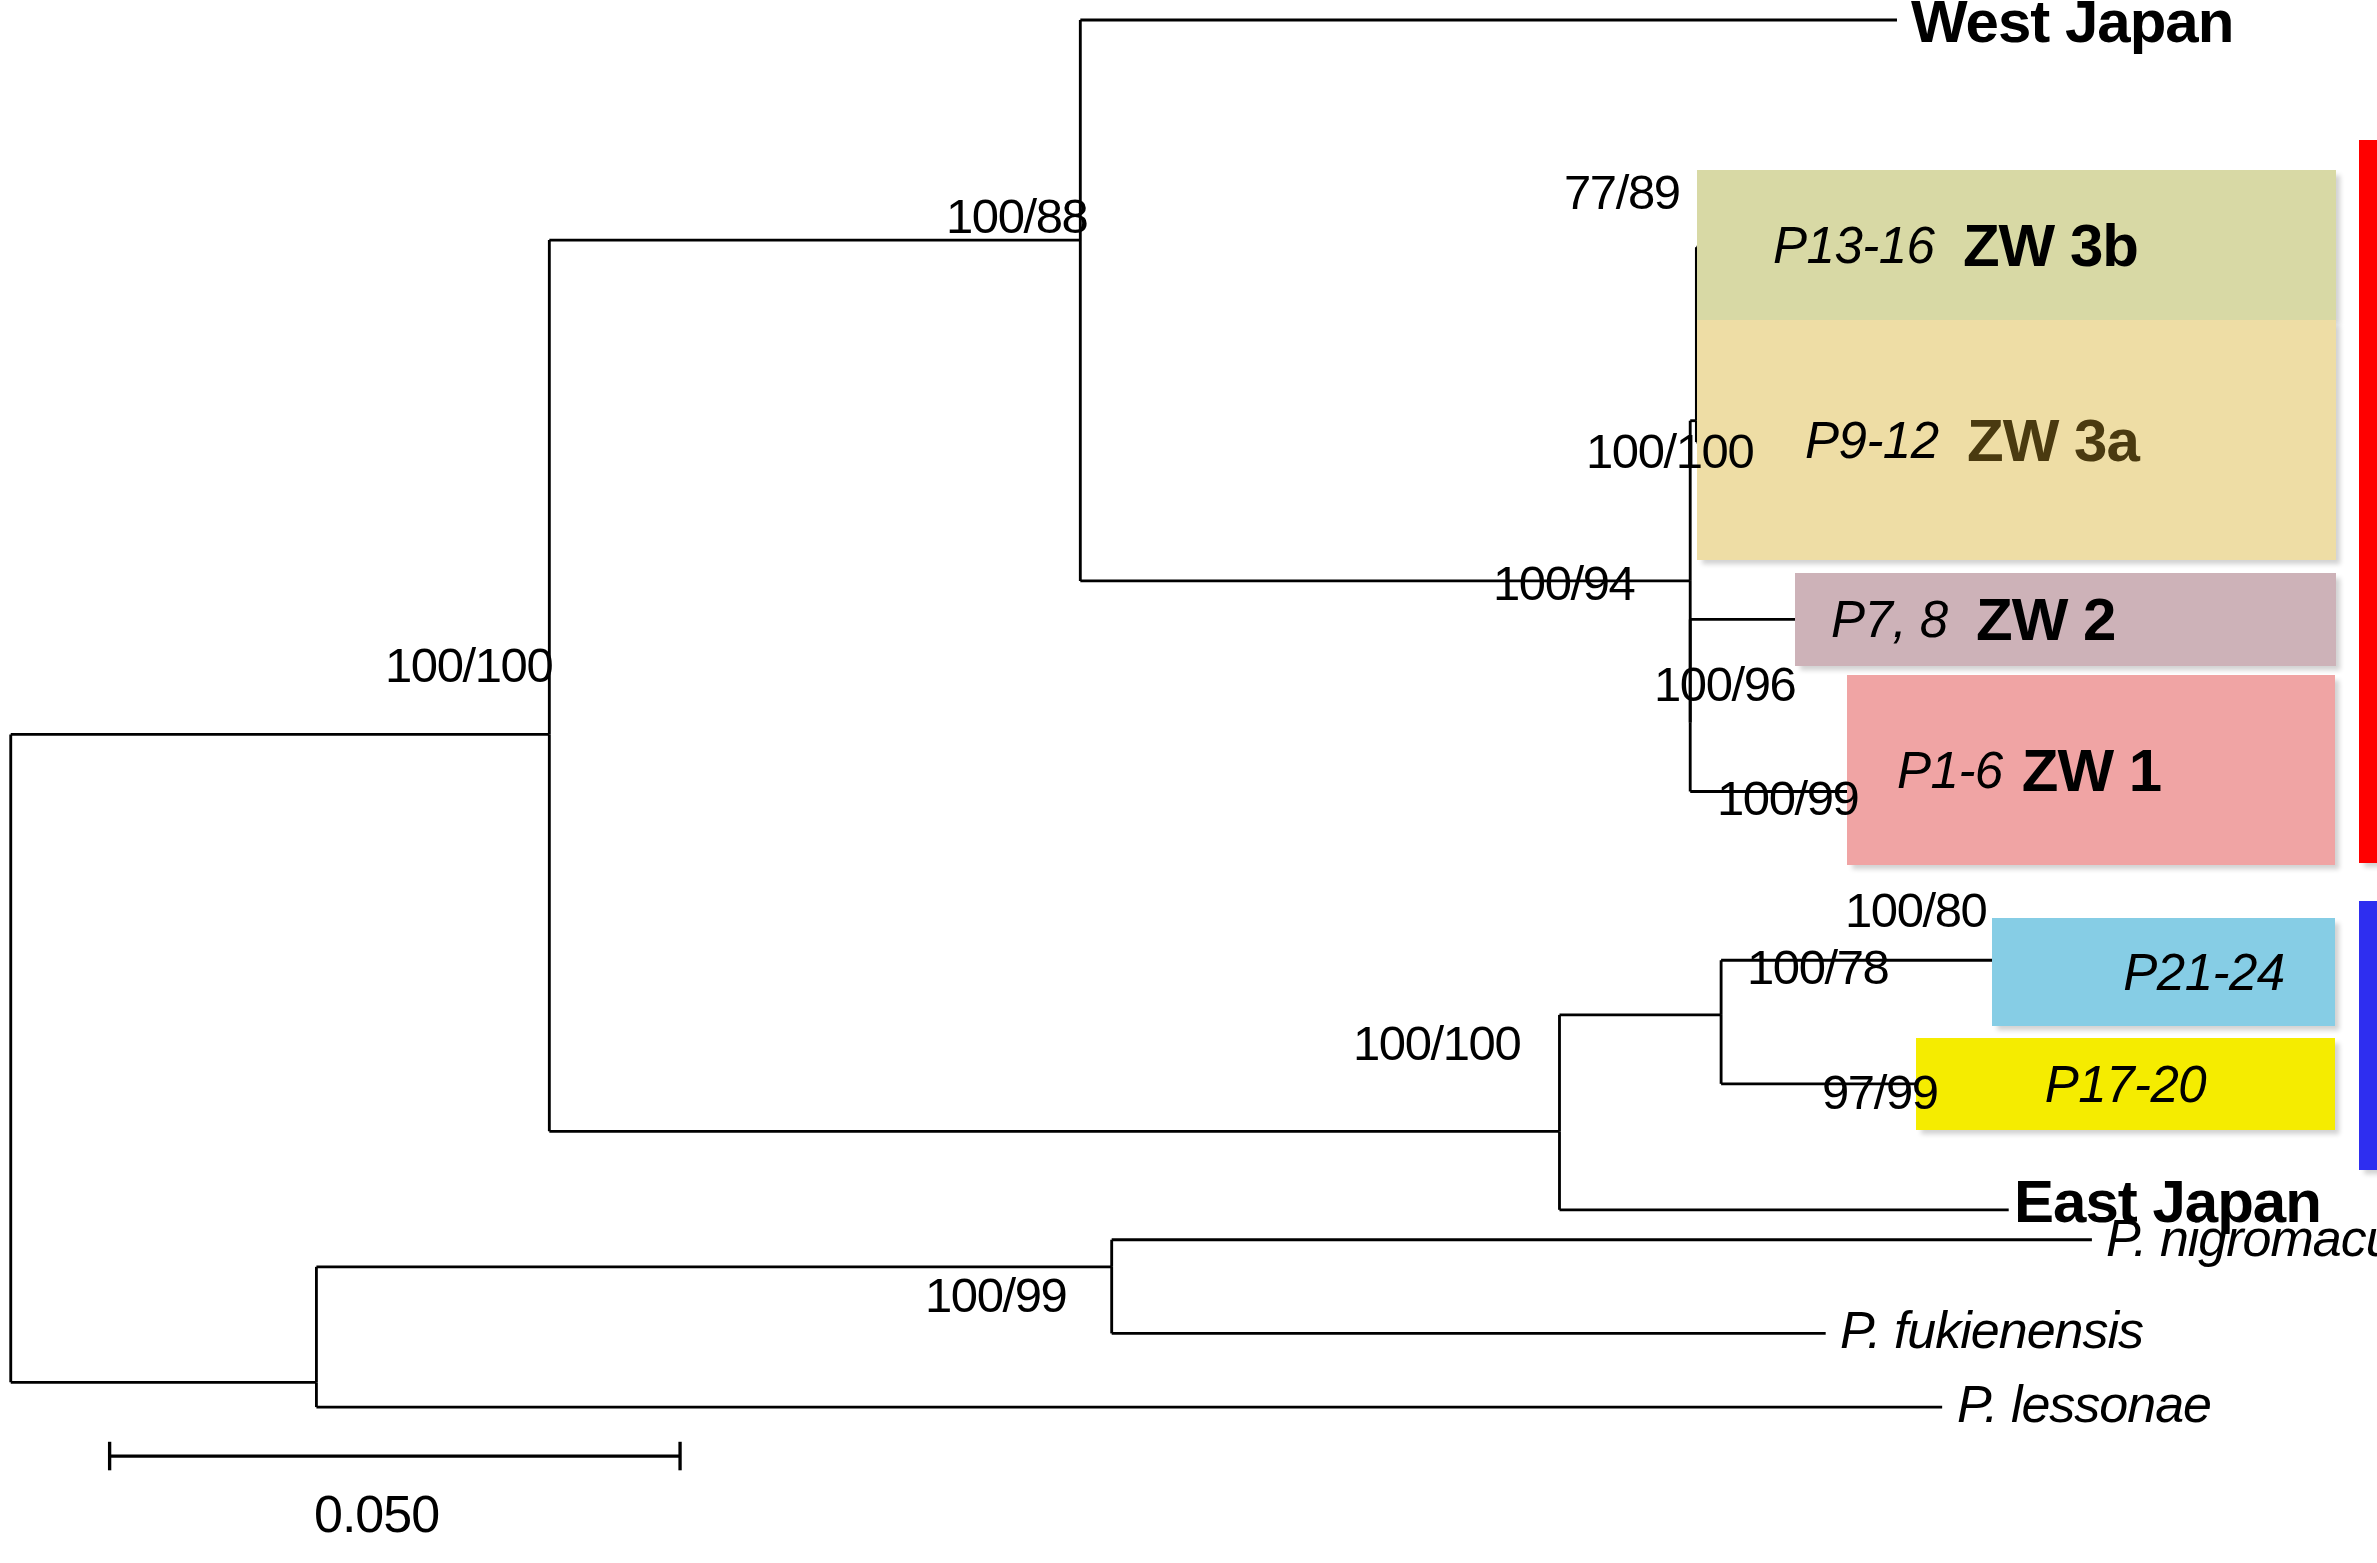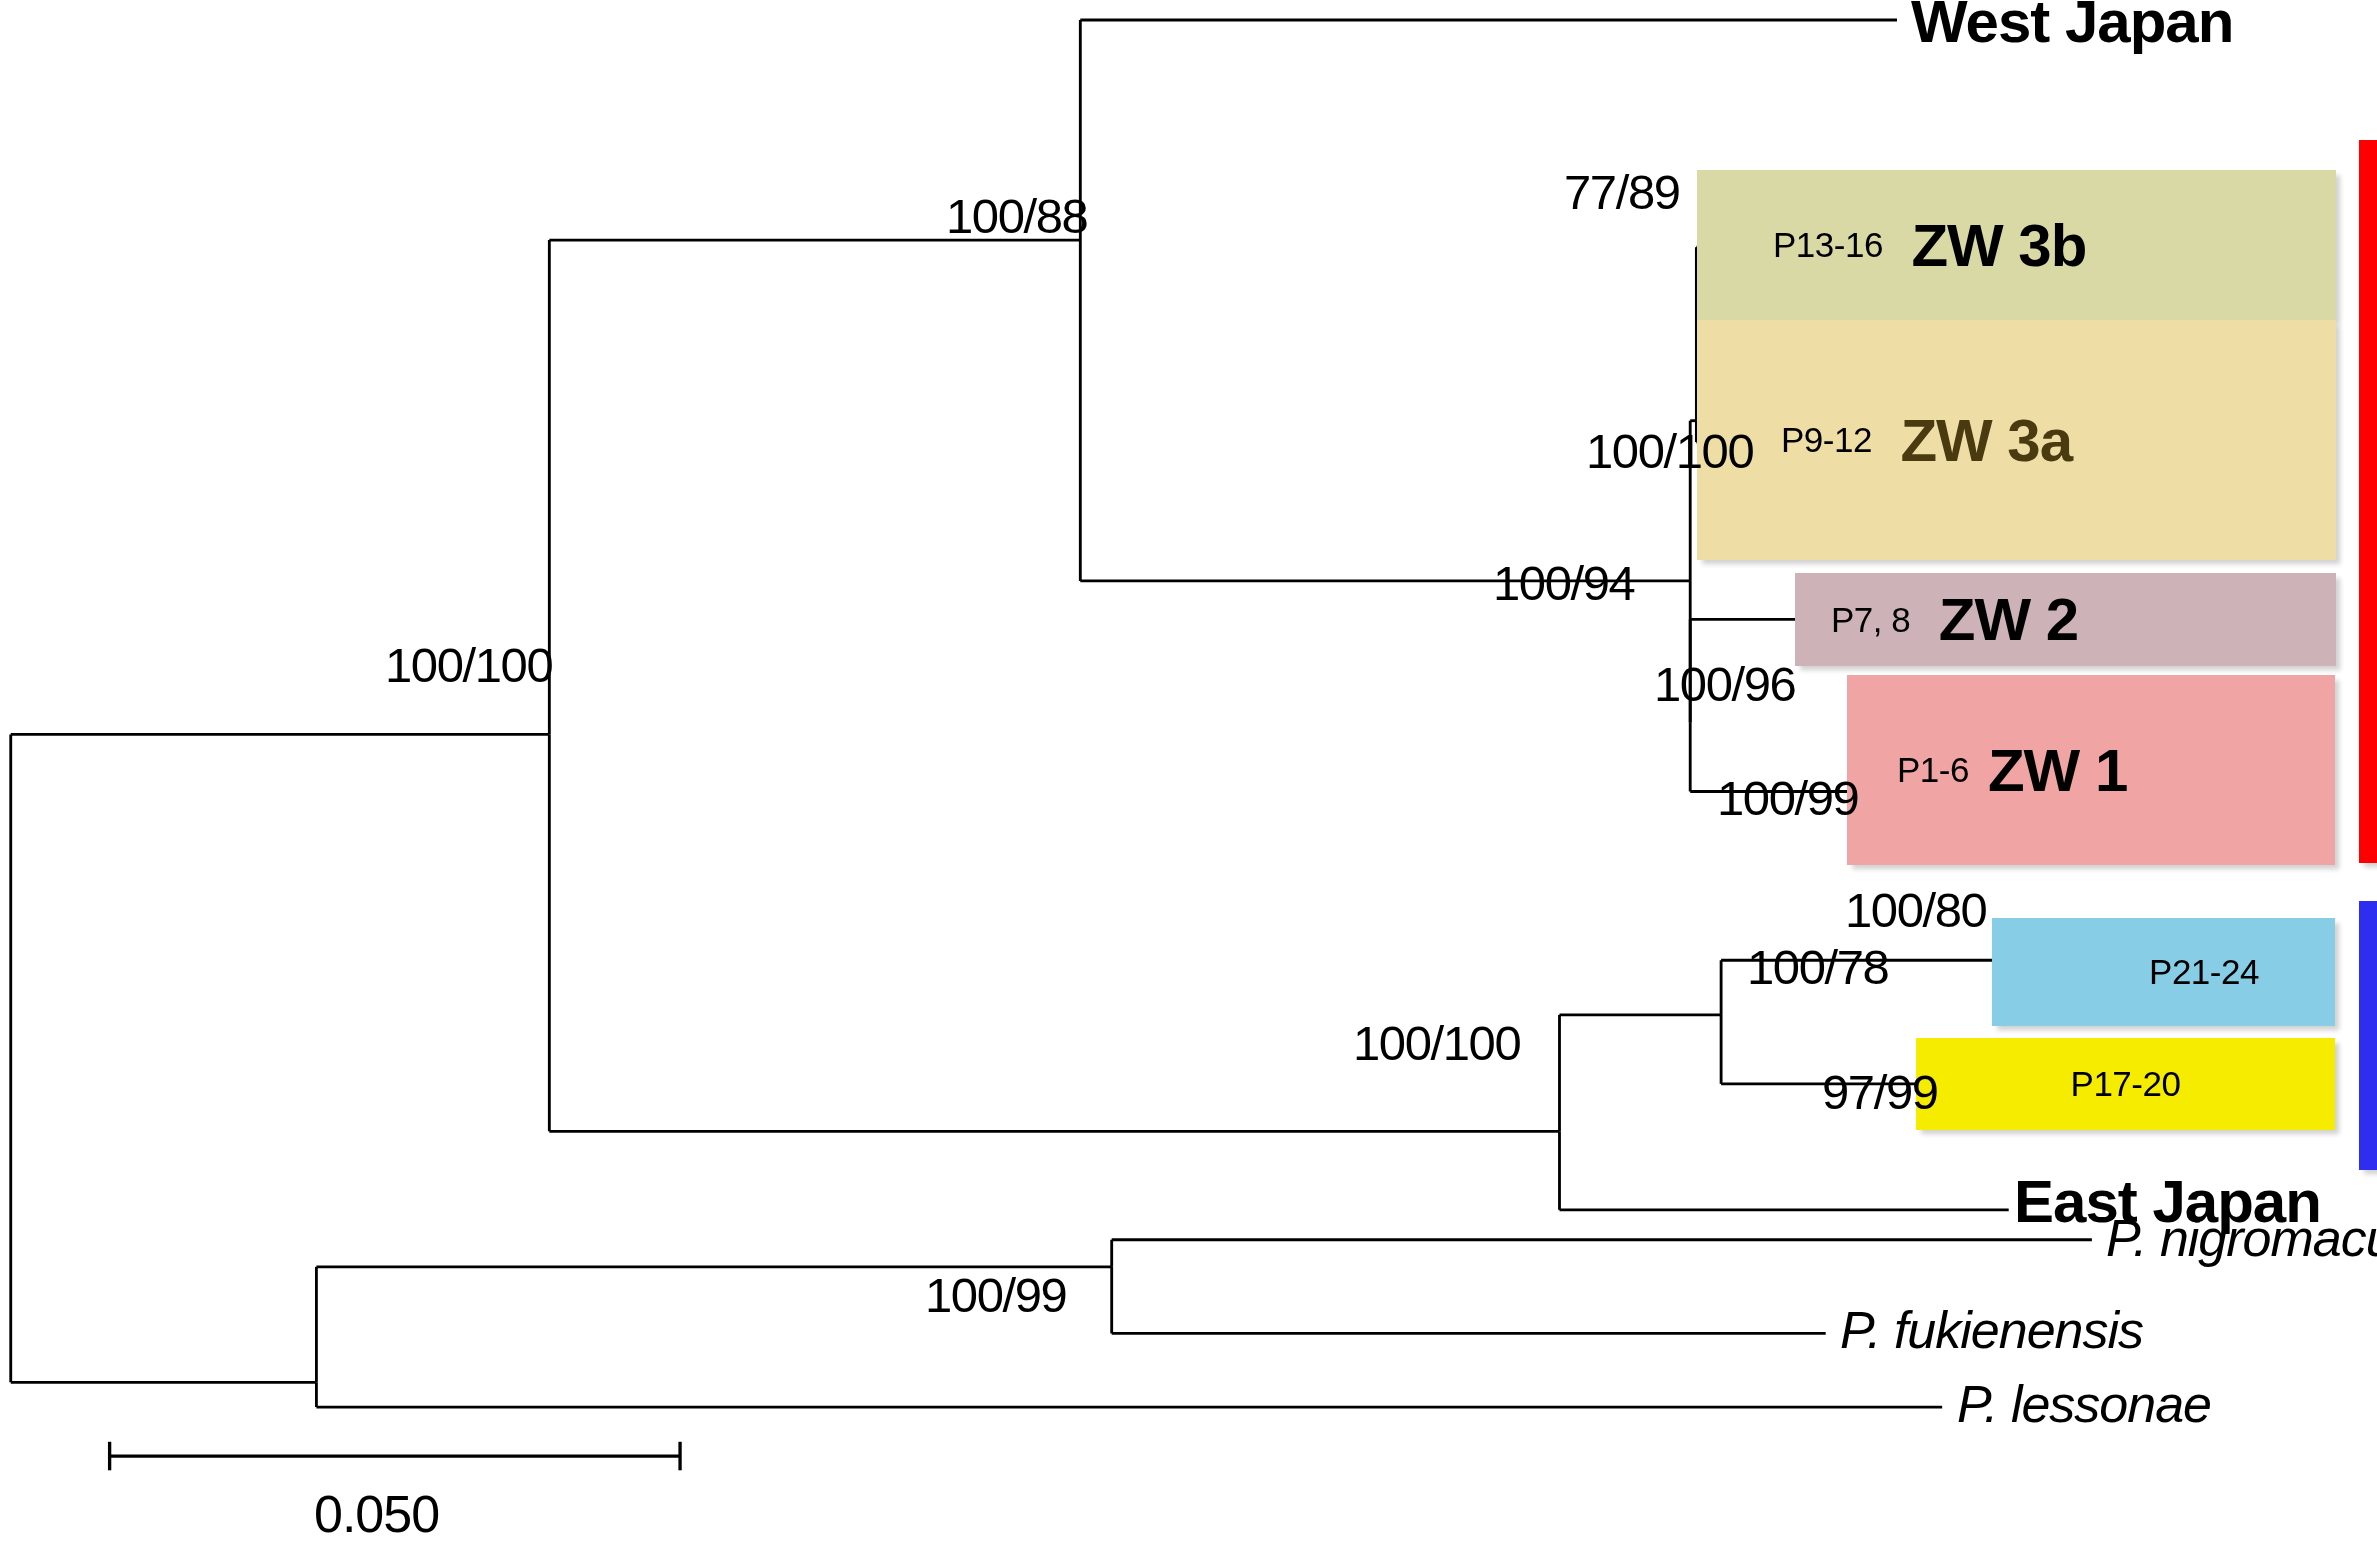--- a/index.html
+++ b/index.html
@@ -26,24 +26,25 @@
     display:flex;align-items:center;
   }
   .clade-inner{
     display:flex;align-items:center;width:100%;
     padding-left:76px;
     box-sizing:border-box;
   }
   .tip-code{
     font-family:"Liberation Sans Narrow","Liberation Sans",sans-serif;
     font-stretch:condensed;
-    font-size:35px;
+    font-size:51px;
     color:#000;
     white-space:nowrap;
     letter-spacing:-0.5px;
+    font-style:italic;
   }
   .clade-name{
     font-family:"Liberation Sans Narrow","Liberation Sans",sans-serif;
     font-stretch:condensed;
     font-weight:bold;
     font-size:60px;
     white-space:nowrap;
     margin-left:28.5px;
     letter-spacing:-1px;
   }
@@ -206,21 +207,21 @@
   </svg>
 
   <div class="clade-box" style="left:1697px;top:170px;width:639px;height:150px;background:#d8d9a5;">
     <div class="clade-inner">
       <span class="tip-code">P13-16</span>
       <span class="clade-name" style="color:#000000;">ZW 3b</span>
     </div>
   </div>
 
   <div class="clade-box" style="left:1697px;top:320px;width:639px;height:240px;background:#eedda5;">
-    <div class="clade-inner" style="padding-left:84px;text-align:center;">
+    <div class="clade-inner" style="padding-left:108px;text-align:center;">
       <span class="tip-code">P9-12</span>
       <span class="clade-name" style="color:#4a3a10;">ZW 3a</span>
     </div>
   </div>
 
   <div class="clade-box" style="left:1795px;top:573px;width:541px;height:93px;background:#cdb2b8;">
     <div class="clade-inner" style="padding-left:36px;">
       <span class="tip-code">P7, 8</span>
       <span class="clade-name" style="color:#000000;">ZW 2</span>
     </div>

